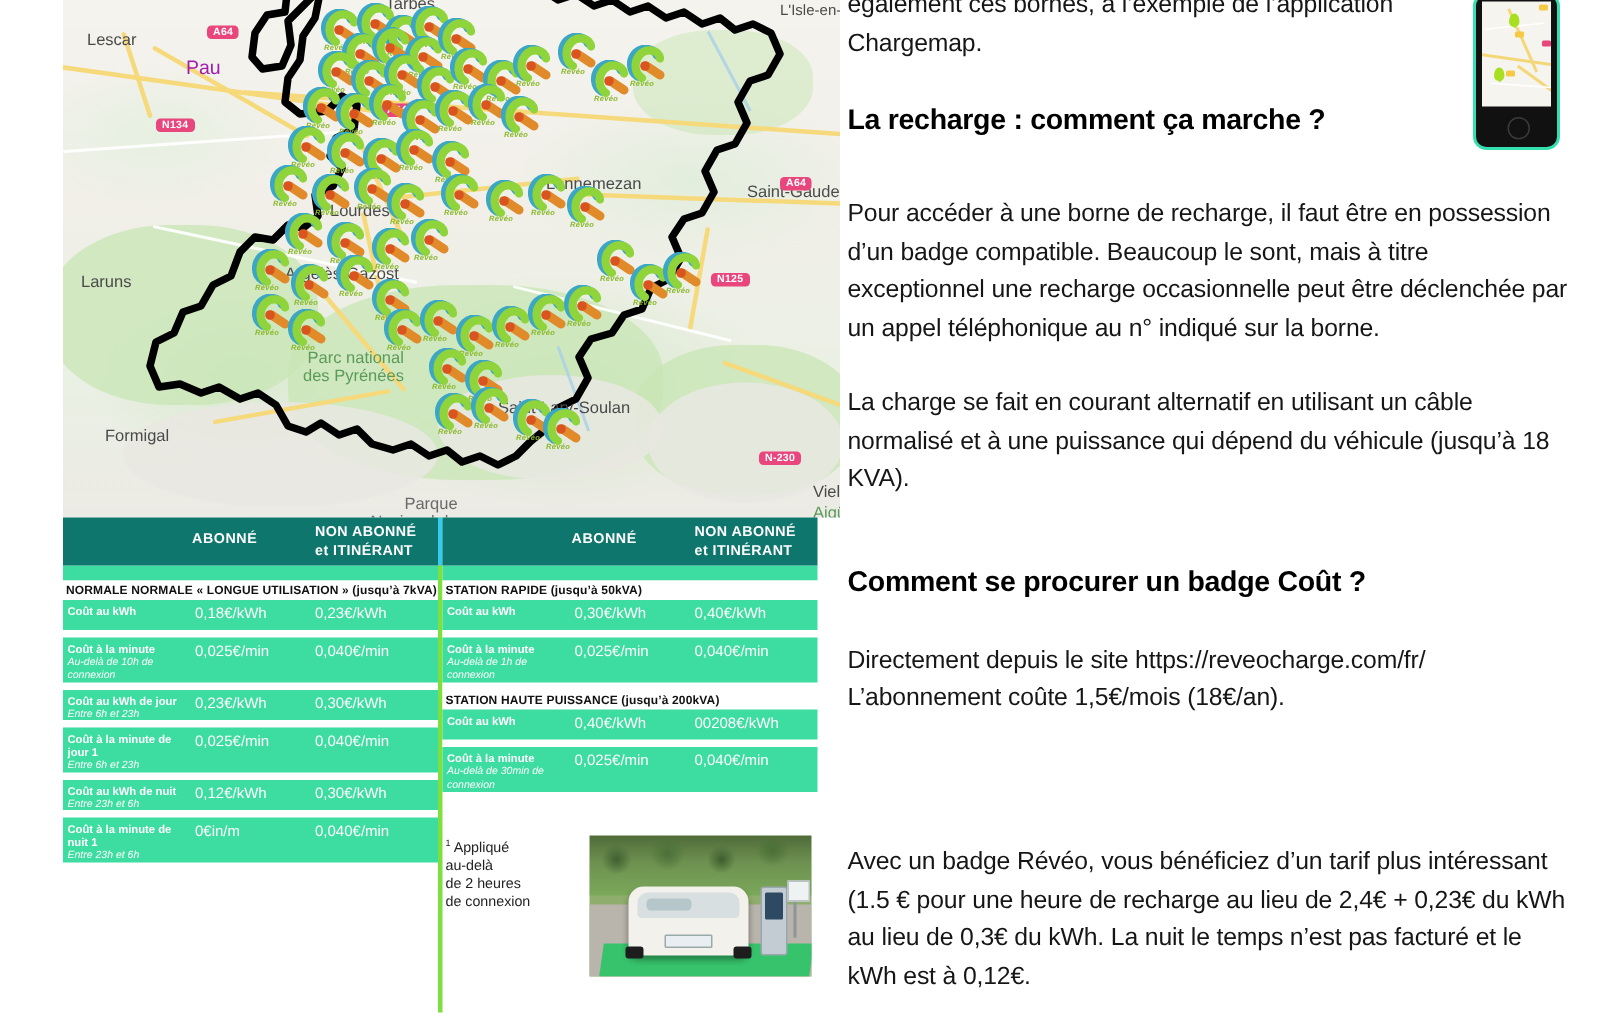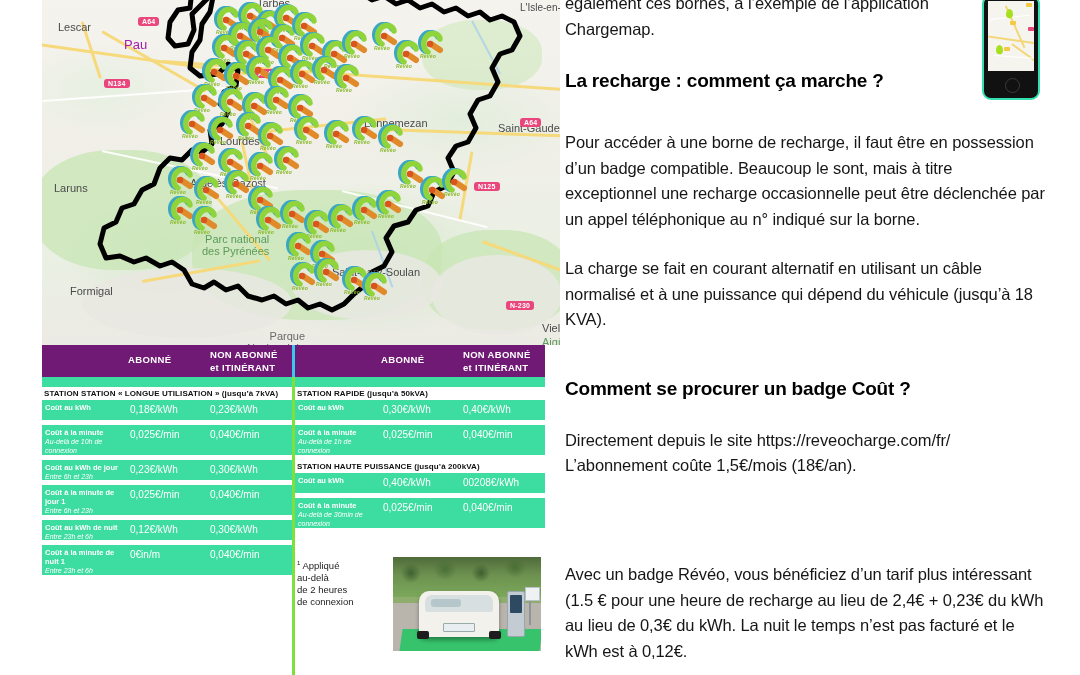--- a/index.html
+++ b/index.html
@@ -49,21 +49,21 @@
             font-style:italic;font-weight:bold;letter-spacing:.2px;}
 
   
   .tables{position:absolute;left:0;top:345px;width:518px;height:330px;}
   .tbl{position:absolute;top:0;width:250px;height:330px;}
   .tbl.left{left:0;}
   .tbl.right{left:253px;}
   .divider{position:absolute;left:250px;top:0;width:3px;height:330px;background:#7de03c;}
   .divider.inner{background:#38c9f0;height:32px;}
 
-  .thead{height:32px;background:#701a75;position:relative;}
+  .thead{height:32px;background:#0f766e;position:relative;}
   .thead .h1{position:absolute;left:86px;top:9px;color:#fff;font-size:9.5px;font-weight:bold;letter-spacing:.4px;}
   .thead .h2{position:absolute;left:168px;top:3px;color:#fff;font-size:9.5px;font-weight:bold;
              letter-spacing:.3px;line-height:13px;}
   .spacer{height:10px;background:#3ddca0;}
   .gap{height:5px;background:#fff;}
 
   .sect{background:#fff;padding:2px 0 2px 2px;font-size:8px;font-weight:bold;color:#111;letter-spacing:.1px;}
   .row{background:#3ddca0;position:relative;color:#fff;}
   .row .c0{position:absolute;left:3px;top:3px;width:82px;font-size:7.5px;font-weight:bold;line-height:9px;}
   .row .c0 .sub{font-weight:normal;font-style:italic;font-size:7px;display:block;}
@@ -775,21 +775,21 @@
 
     <div class="tables">
       <div class="divider"></div>
       <div class="divider inner"></div>
       <div class="tbl left" id="tbl-left">
           <div class="thead">
             <span class="h1">ABONNÉ</span>
             <span class="h2">NON ABONNÉ<br>et ITINÉRANT</span>
           </div>
           <div class="spacer"></div>
-          <div class="sect">STATION STATION « LONGUE UTILISATION » (jusqu’à 7kVA)</div>
+          <div class="sect">NORMALE NORMALE « LONGUE UTILISATION » (jusqu’à 7kVA)</div>
           <div class="row" style="height:20px;">
             <span class="c0">Coût au kWh</span>
             <span class="c1">0,18€/kWh</span>
             <span class="c2">0,23€/kWh</span>
           </div>
           <div class="gap"></div>
           <div class="row" style="height:30px;">
             <span class="c0">Coût à la minute<span class="sub">Au-delà de 10h de connexion</span></span>
             <span class="c1">0,025€/min</span>
             <span class="c2">0,040€/min</span>

